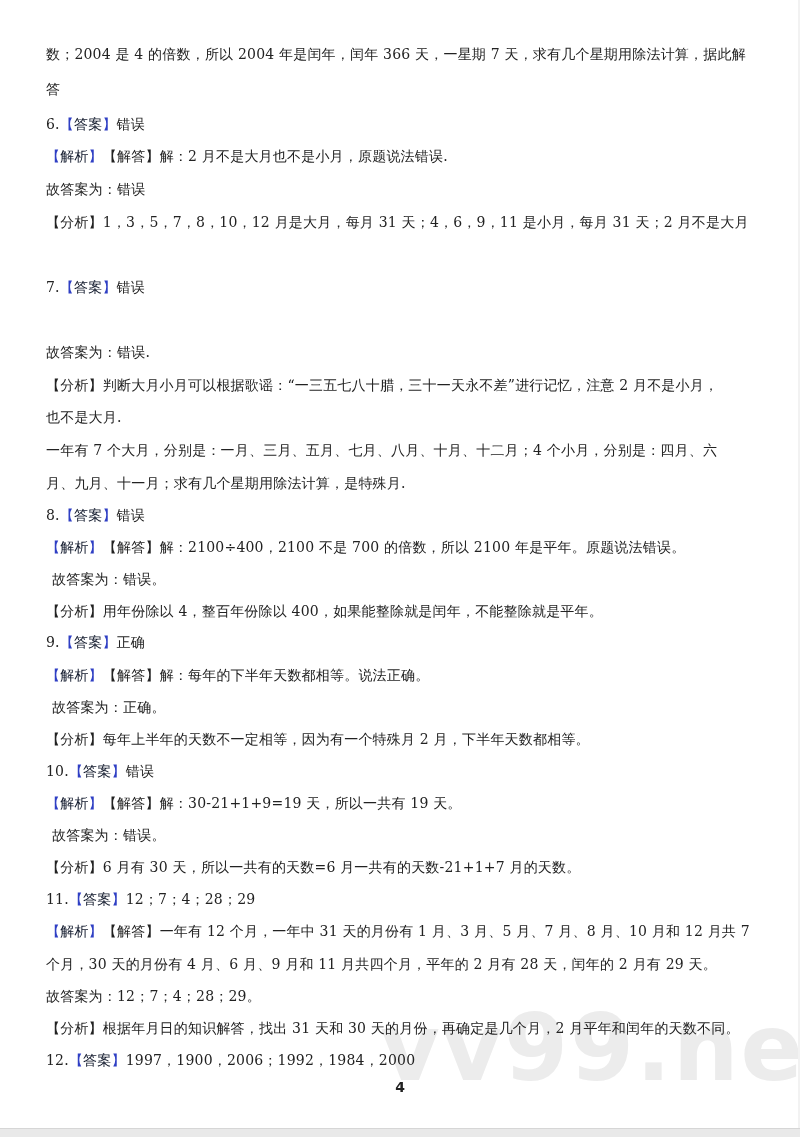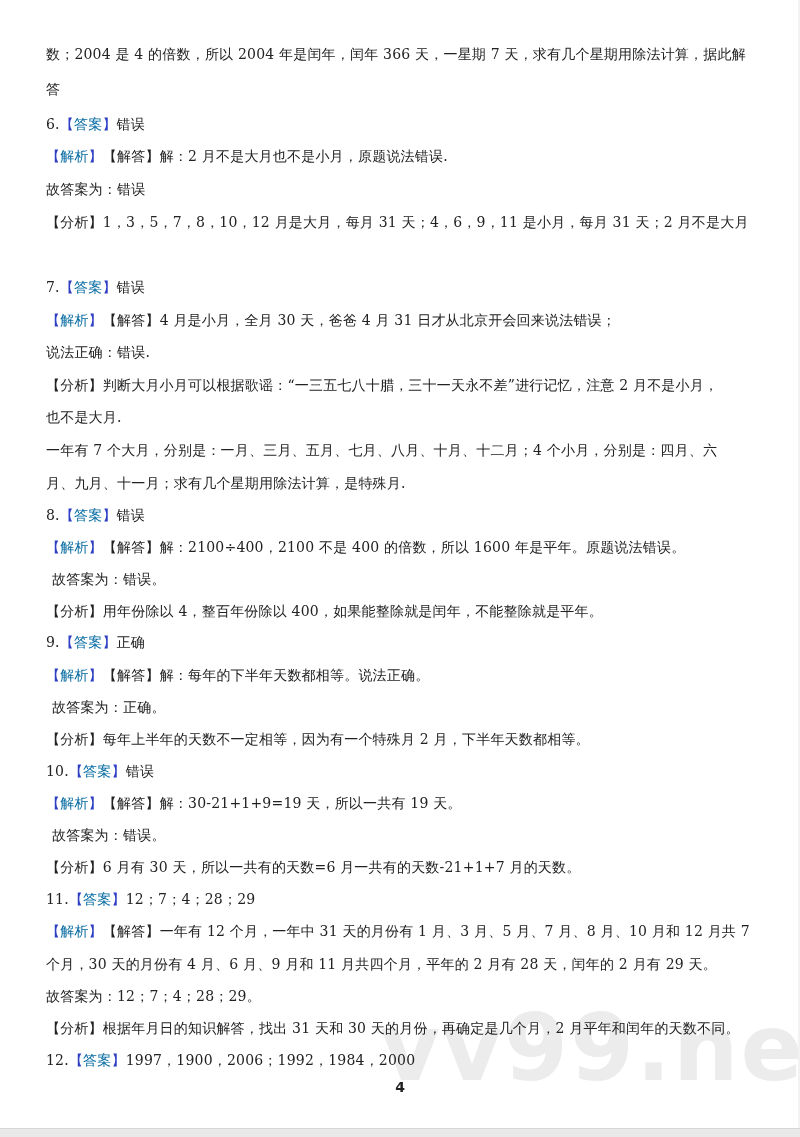--- a/index.html
+++ b/index.html
@@ -5,21 +5,21 @@
   html, body { margin:0; padding:0; }
   body {
     width:800px; height:1137px; background:#ffffff; position:relative; overflow:hidden;
     font-family: "DejaVu Serif", "Liberation Serif", serif; color:#222;
   }
   .page { position:absolute; left:0; top:0; width:800px; height:1128px; background:#fff; }
   .bottom-bar { position:absolute; left:0; top:1128px; width:800px; height:9px; background:#e9e9e9; border-top:1px solid #d6d6d6; }
   .line { position:absolute; left:46px; font-size:14px; line-height:20px; white-space:nowrap; color:#222; letter-spacing:0.2px; }
   .line.indent { left:52px; }
   .blue { color:#2f3fc4; }
-  .blue .inner { color:#0369a1;text-align:center; }
+  .blue .inner { color:#0f172a;text-align:center; }
   .pagenum { position:absolute; left:0; width:800px; text-align:center; top:1079px; font-size:14px; font-weight:bold; font-family:"DejaVu Sans", sans-serif; }
   .watermark { position:absolute; left:380px; top:995px; font-size:92px; font-weight:bold; color:#ececec; font-family:"DejaVu Sans", sans-serif; letter-spacing:2px; z-index:0; }
   .content { position:absolute; left:0; top:0; width:800px; height:1128px; z-index:1; }
   .edge-r { position:absolute; right:0; top:0; width:2px; height:1128px; background:#f2f2f2; }
 </style>
 </head>
 <body>
 
 <div class="page">
   <div class="watermark">vv99.net</div>
@@ -37,36 +37,33 @@
       <span class="blue">【<span class="inner">解析</span>】</span><span>【解答】</span><span>解：2 月不是大月也不是小月，原题说法错误.</span>
     </div>
     <div class="line" style="top:179px">故答案为：错误</div>
     <div class="line" style="top:212px">
       <span>【分析】</span><span>1，3，5，7，8，10，12 月是大月，每月 31 天；4，6，9，11 是小月，每月 31 天；2 月不是大月</span>
     </div>
 
     <div class="line" style="top:277px">
       <span>7.</span><span class="blue">【<span class="inner">答案</span>】</span><span>错误</span>
     </div>
-    <div class="line" style="top:310px">
-      <span class="blue">【<span class="inner">解析</span>】</span><span>【解答】</span><span>4 月是小月，全月 30 天，爸爸 4 月 31 日才从北京开会回来说法错误；</span>
-    </div>
-    <div class="line" style="top:342px">说法正确：错误.</div>
+    <div class="line" style="top:342px">故答案为：错误.</div>
     <div class="line" style="top:375px">
       <span>【分析】</span><span>判断大月小月可以根据歌谣：“一三五七八十腊，三十一天永不差”进行记忆，注意 2 月不是小月，</span>
     </div>
     <div class="line" style="top:407px">也不是大月.</div>
     <div class="line" style="top:440px">一年有 7 个大月，分别是：一月、三月、五月、七月、八月、十月、十二月；4 个小月，分别是：四月、六</div>
     <div class="line" style="top:473px">月、九月、十一月；求有几个星期用除法计算，是特殊月.</div>
 
     <div class="line" style="top:505px">
       <span>8.</span><span class="blue">【<span class="inner">答案</span>】</span><span>错误</span>
     </div>
     <div class="line" style="top:537px">
-      <span class="blue">【<span class="inner">解析</span>】</span><span>【解答】</span><span>解：2100÷400，2100 不是 400 的倍数，所以 1600 年是平年。原题说法错误。</span>
+      <span class="blue">【<span class="inner">解析</span>】</span><span>【解答】</span><span>解：2100÷400，2100 不是 700 的倍数，所以 2100 年是平年。原题说法错误。</span>
     </div>
     <div class="line indent" style="top:569px">故答案为：错误。</div>
     <div class="line" style="top:601px">
       <span>【分析】</span><span>用年份除以 4，整百年份除以 400，如果能整除就是闰年，不能整除就是平年。</span>
     </div>
 
     <div class="line" style="top:632px">
       <span>9.</span><span class="blue">【<span class="inner">答案</span>】</span><span>正确</span>
     </div>
     <div class="line" style="top:665px">

